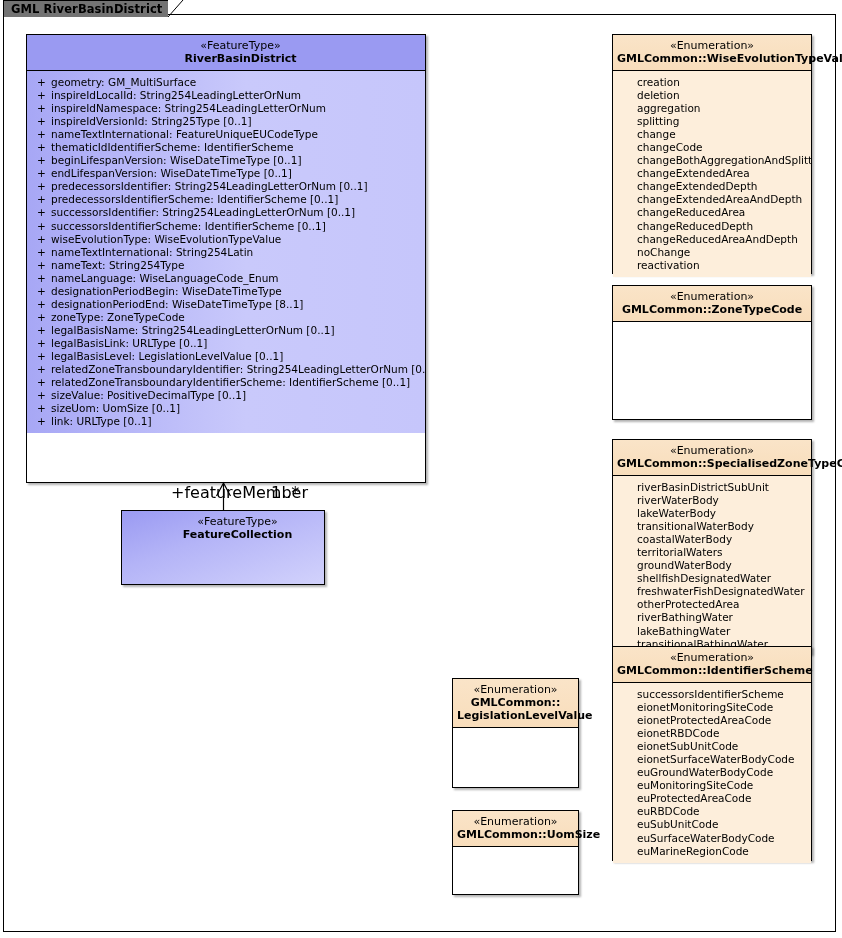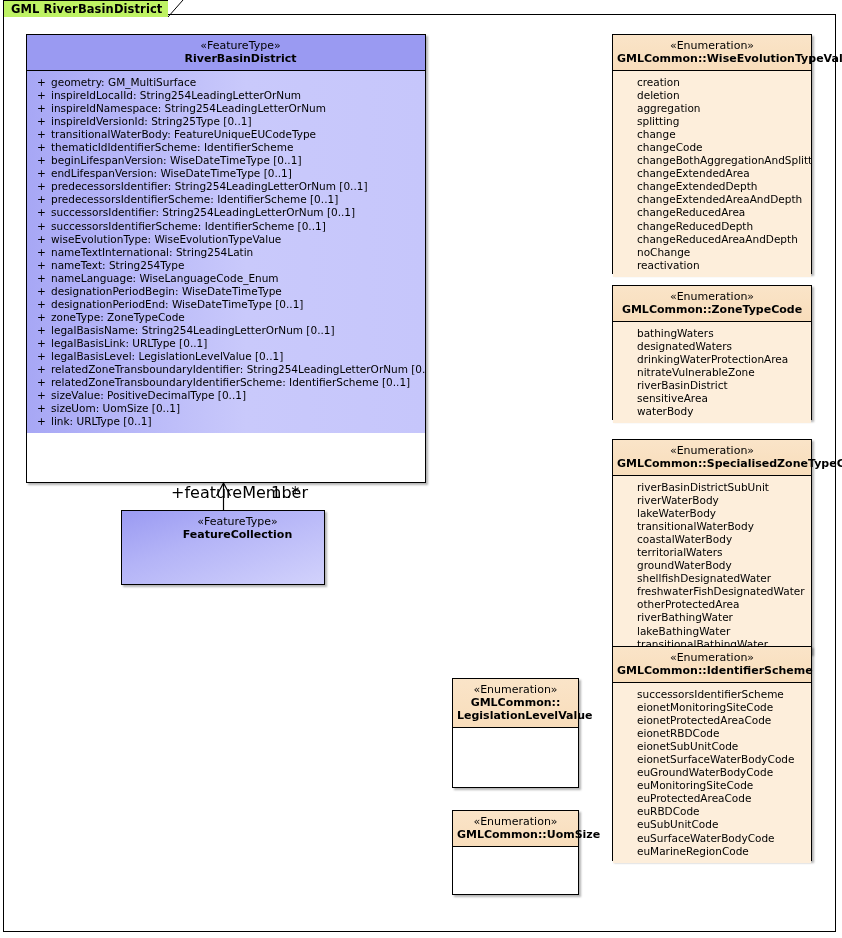--- a/index.html
+++ b/index.html
@@ -41,21 +41,21 @@
   }
   .diagram-tab .tab-body {
     position: absolute;
     left: 0;
     top: 0;
     height: 17px;
     padding: 0 0 0 7px;
     border-left: 1px solid #000;
     border-top: 1px solid #000;
     box-sizing: border-box;
-    background: #bef264;
+    background: #737373;
     display: flex;
     align-items: flex-start;
   }
   .diagram-tab .tab-label {
     font-size: 11.5px;
     font-weight: bold;
     color: #000000;
     white-space: nowrap;
     line-height: 16px;
     letter-spacing: 0.1px;
@@ -202,21 +202,21 @@
         <div class="attr">
           <span class="vis">+</span>
           <span class="sig">inspireIdNamespace: String254LeadingLetterOrNum</span>
         </div>
         <div class="attr">
           <span class="vis">+</span>
           <span class="sig">inspireIdVersionId: String25Type [0..1]</span>
         </div>
         <div class="attr">
           <span class="vis">+</span>
-          <span class="sig">transitionalWaterBody: FeatureUniqueEUCodeType</span>
+          <span class="sig">nameTextInternational: FeatureUniqueEUCodeType</span>
         </div>
         <div class="attr">
           <span class="vis">+</span>
           <span class="sig">thematicIdIdentifierScheme: IdentifierScheme</span>
         </div>
         <div class="attr">
           <span class="vis">+</span>
           <span class="sig">beginLifespanVersion: WiseDateTimeType [0..1]</span>
         </div>
         <div class="attr">
@@ -254,21 +254,21 @@
         <div class="attr">
           <span class="vis">+</span>
           <span class="sig">nameLanguage: WiseLanguageCode_Enum</span>
         </div>
         <div class="attr">
           <span class="vis">+</span>
           <span class="sig">designationPeriodBegin: WiseDateTimeType</span>
         </div>
         <div class="attr">
           <span class="vis">+</span>
-          <span class="sig">designationPeriodEnd: WiseDateTimeType [0..1]</span>
+          <span class="sig">designationPeriodEnd: WiseDateTimeType [8..1]</span>
         </div>
         <div class="attr">
           <span class="vis">+</span>
           <span class="sig">zoneType: ZoneTypeCode</span>
         </div>
         <div class="attr">
           <span class="vis">+</span>
           <span class="sig">legalBasisName: String254LeadingLetterOrNum [0..1]</span>
         </div>
         <div class="attr">
@@ -332,29 +332,20 @@
         <div class="lit">noChange</div>
         <div class="lit">reactivation</div>
       </div>
   </div>
 
   <div class="uml-box enumbox" style="left:612px; top:285px; width:200px; height:135px;">
     <div class="uml-header">
       <div class="stereotype">«Enumeration»</div>
       <div class="classname">GMLCommon::ZoneTypeCode</div>
     </div>
-    <div class="uml-body">
-        <div class="lit">bathingWaters</div>
-        <div class="lit">designatedWaters</div>
-        <div class="lit">drinkingWaterProtectionArea</div>
-        <div class="lit">nitrateVulnerableZone</div>
-        <div class="lit">riverBasinDistrict</div>
-        <div class="lit">sensitiveArea</div>
-        <div class="lit">waterBody</div>
-      </div>
   </div>
 
   <div class="uml-box enumbox" style="left:612px; top:439px; width:200px; height:215px; z-index:1;">
     <div class="uml-header">
       <div class="stereotype">«Enumeration»</div>
       <div class="classname">GMLCommon::SpecialisedZoneTypeCode</div>
     </div>
     <div class="uml-body">
         <div class="lit">riverBasinDistrictSubUnit</div>
         <div class="lit">riverWaterBody</div>

